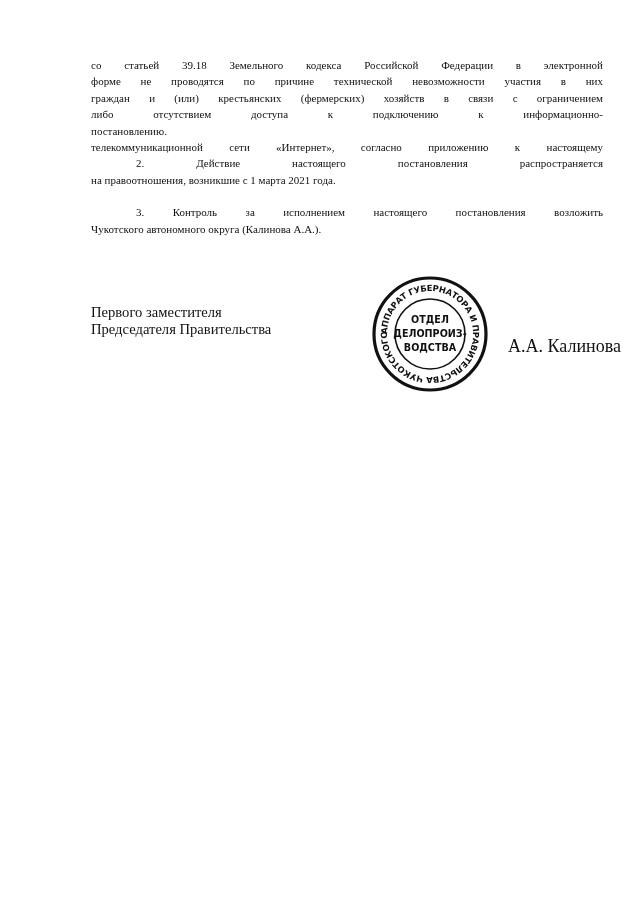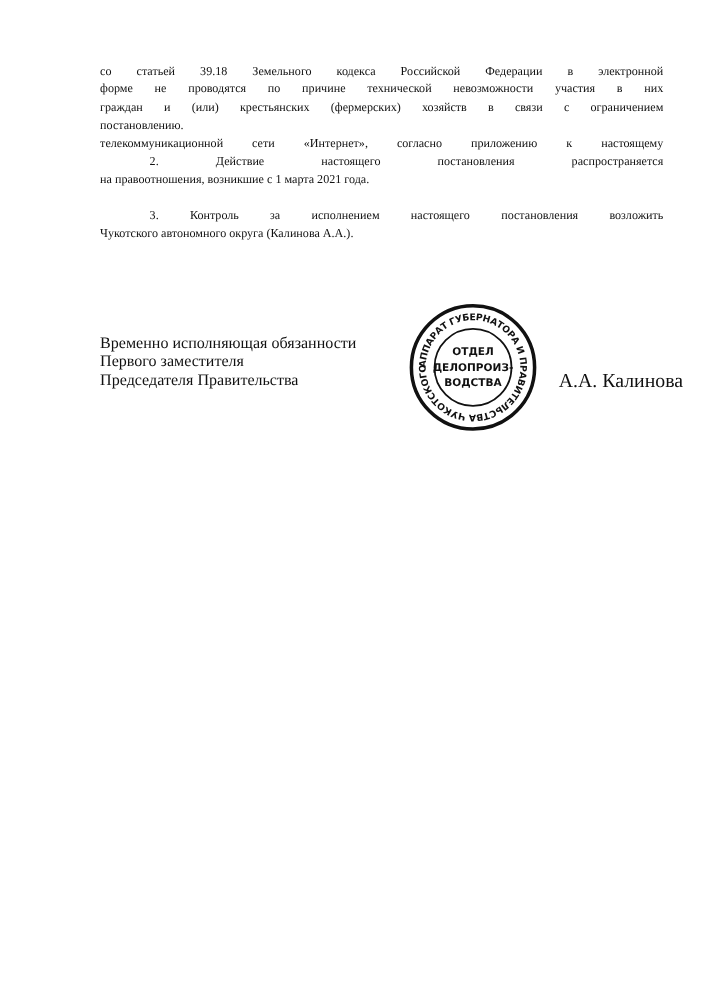--- a/index.html
+++ b/index.html
@@ -16,30 +16,30 @@
 </style>
 </head>
 <body>
 
 <div class="page">
 
   <div class="body-text">
     <span class="line">со статьей 39.18 Земельного кодекса Российской Федерации в электронной</span>
     <span class="line">форме не проводятся по причине технической невозможности участия в них</span>
     <span class="line">граждан и (или) крестьянских (фермерских) хозяйств в связи с ограничением</span>
+    <span class="line">либо отсутствием доступа к подключению к информационно-</span>
     <span class="line last">постановлению.</span>
     <span class="line">телекоммуникационной сети «Интернет», согласно приложению к настоящему</span>
     <span class="line" style="padding-left:45px;width:467px;">2. Действие настоящего постановления распространяется</span>
     <span class="line last">на правоотношения, возникшие с 1 марта 2021 года.</span>
     <span class="line" style="padding-left:45px;width:467px;margin-top:16px;">3. Контроль за исполнением настоящего постановления возложить</span>
     <span class="line last">Чукотского автономного округа (Калинова А.А.).</span>
   </div>
 
   <div class="sig">
-    <div>Временно исполняющая обязанности</div>
     <div>Первого заместителя</div>
     <div>Председателя Правительства</div>
   </div>
 
   <div class="stamp">
     <svg width="118" height="118" viewBox="0 0 118 118">
       <defs>
         <path id="ringPath" d="M 59,59 m -43,0 a 43,43 0 1,1 86,0 a 43,43 0 1,1 -86,0"></path>
       </defs>
       <circle cx="59" cy="59" r="56" fill="none" stroke="#111" stroke-width="3.2"></circle>

